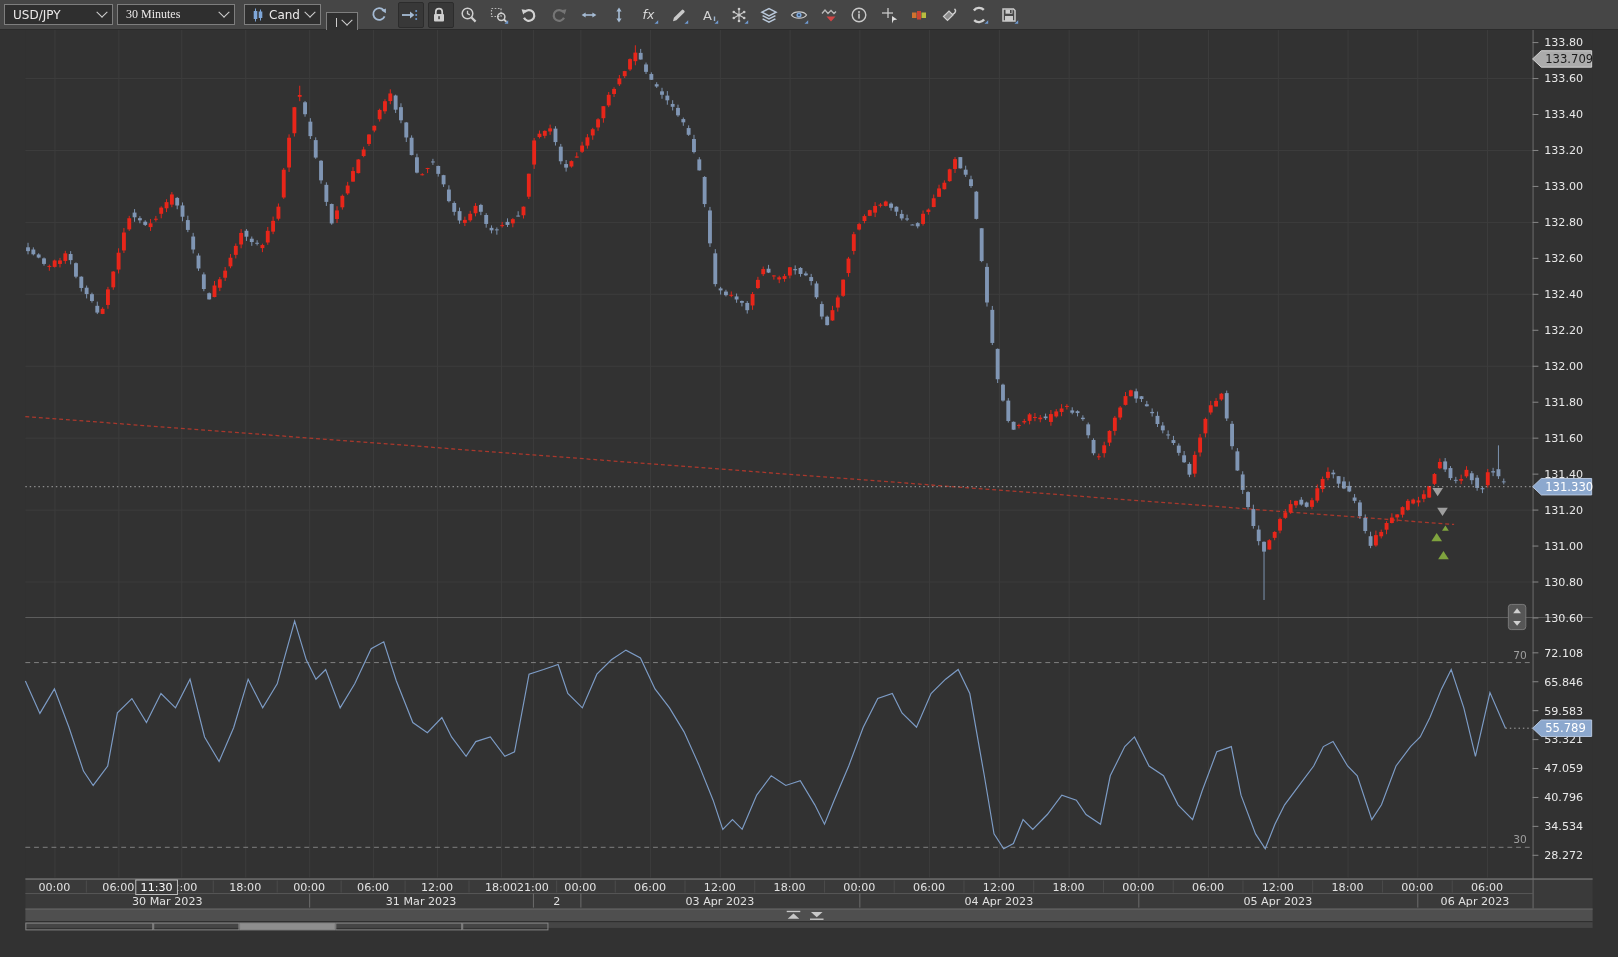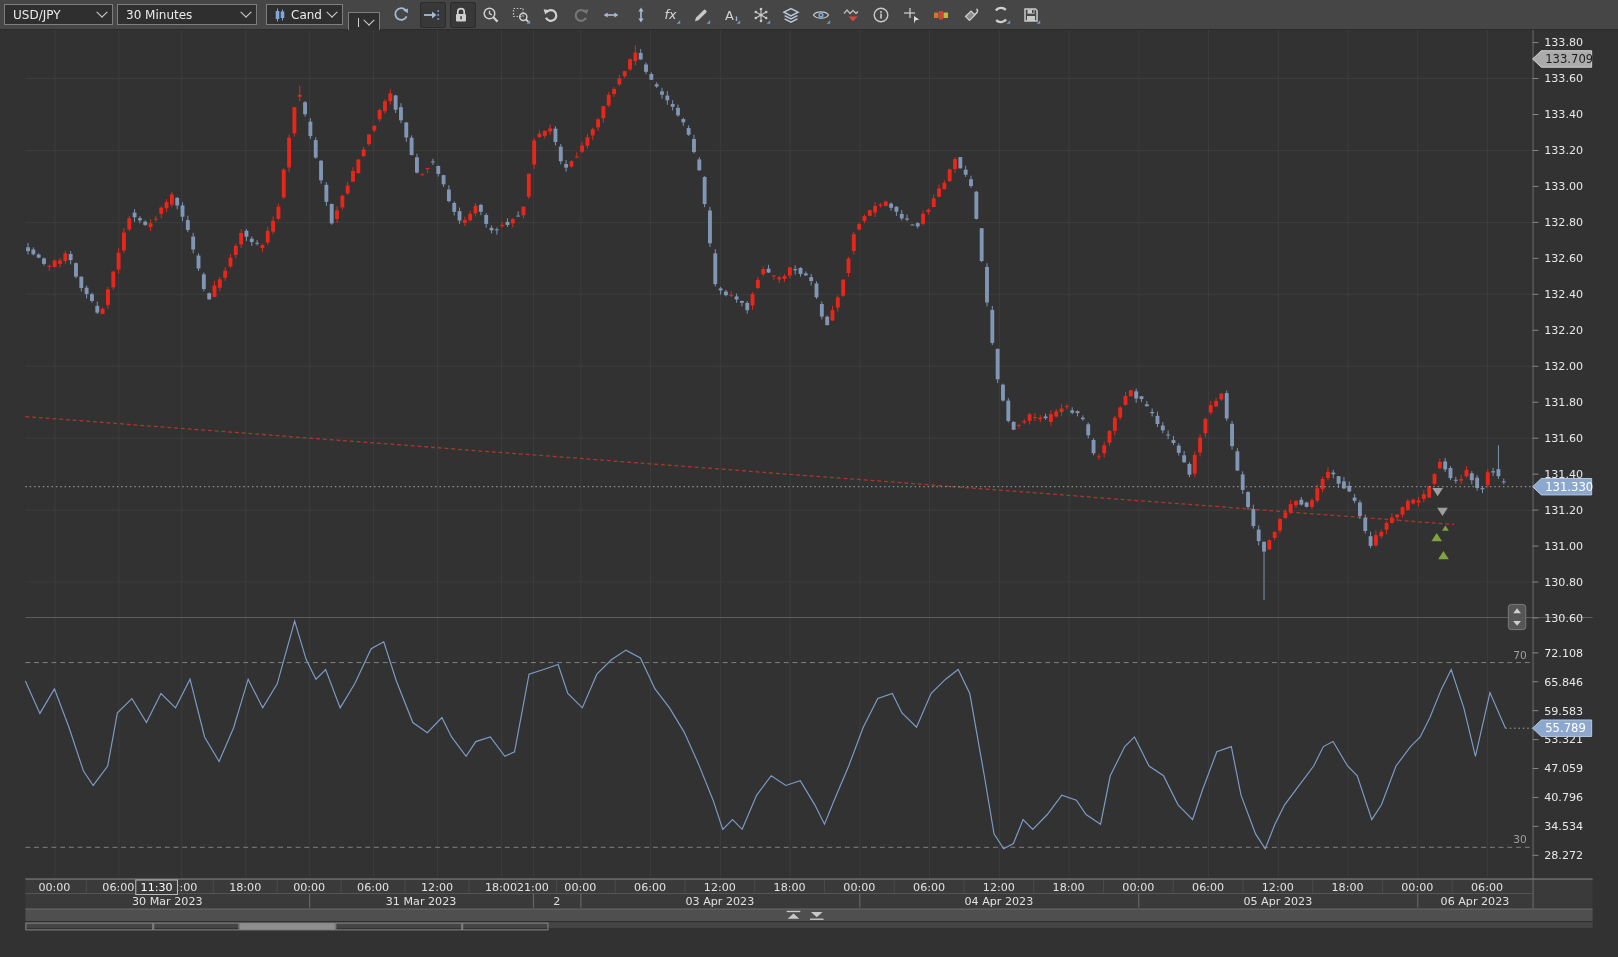--- a/index.html
+++ b/index.html
@@ -26,21 +26,21 @@
 </head>
 <body>
 
 <div class="app">
 
   <div class="toolbar">
     <div class="tb-select" style="margin-left:4px;width:109px;">
       <span class="val">USD/JPY</span>
       <span class="chev"></span>
     </div>
-    <div class="tb-select" style="margin-left:4px;width:140px;">
+    <div class="tb-select" style="margin-left:4px;width:118px;font-family:Liberation Serif, serif;">
       <span class="val">30 Minutes</span>
       <span class="chev"></span>
     </div>
     <div class="tb-select" style="margin-left:9px;width:77px;">
       <span class="candle-glyph">
         <svg width="10" height="14" viewBox="0 0 10 14">
           <line x1="2.5" y1="0.5" x2="2.5" y2="13.5" stroke="#7fa7d9" stroke-width="1"></line>
           <rect x="0.7" y="3" width="3.6" height="8" fill="#7fa7d9"></rect>
           <line x1="7.5" y1="1.5" x2="7.5" y2="12.5" stroke="#7fa7d9" stroke-width="1"></line>
           <rect x="5.7" y="3.5" width="3.6" height="6.5" fill="#7fa7d9"></rect>

